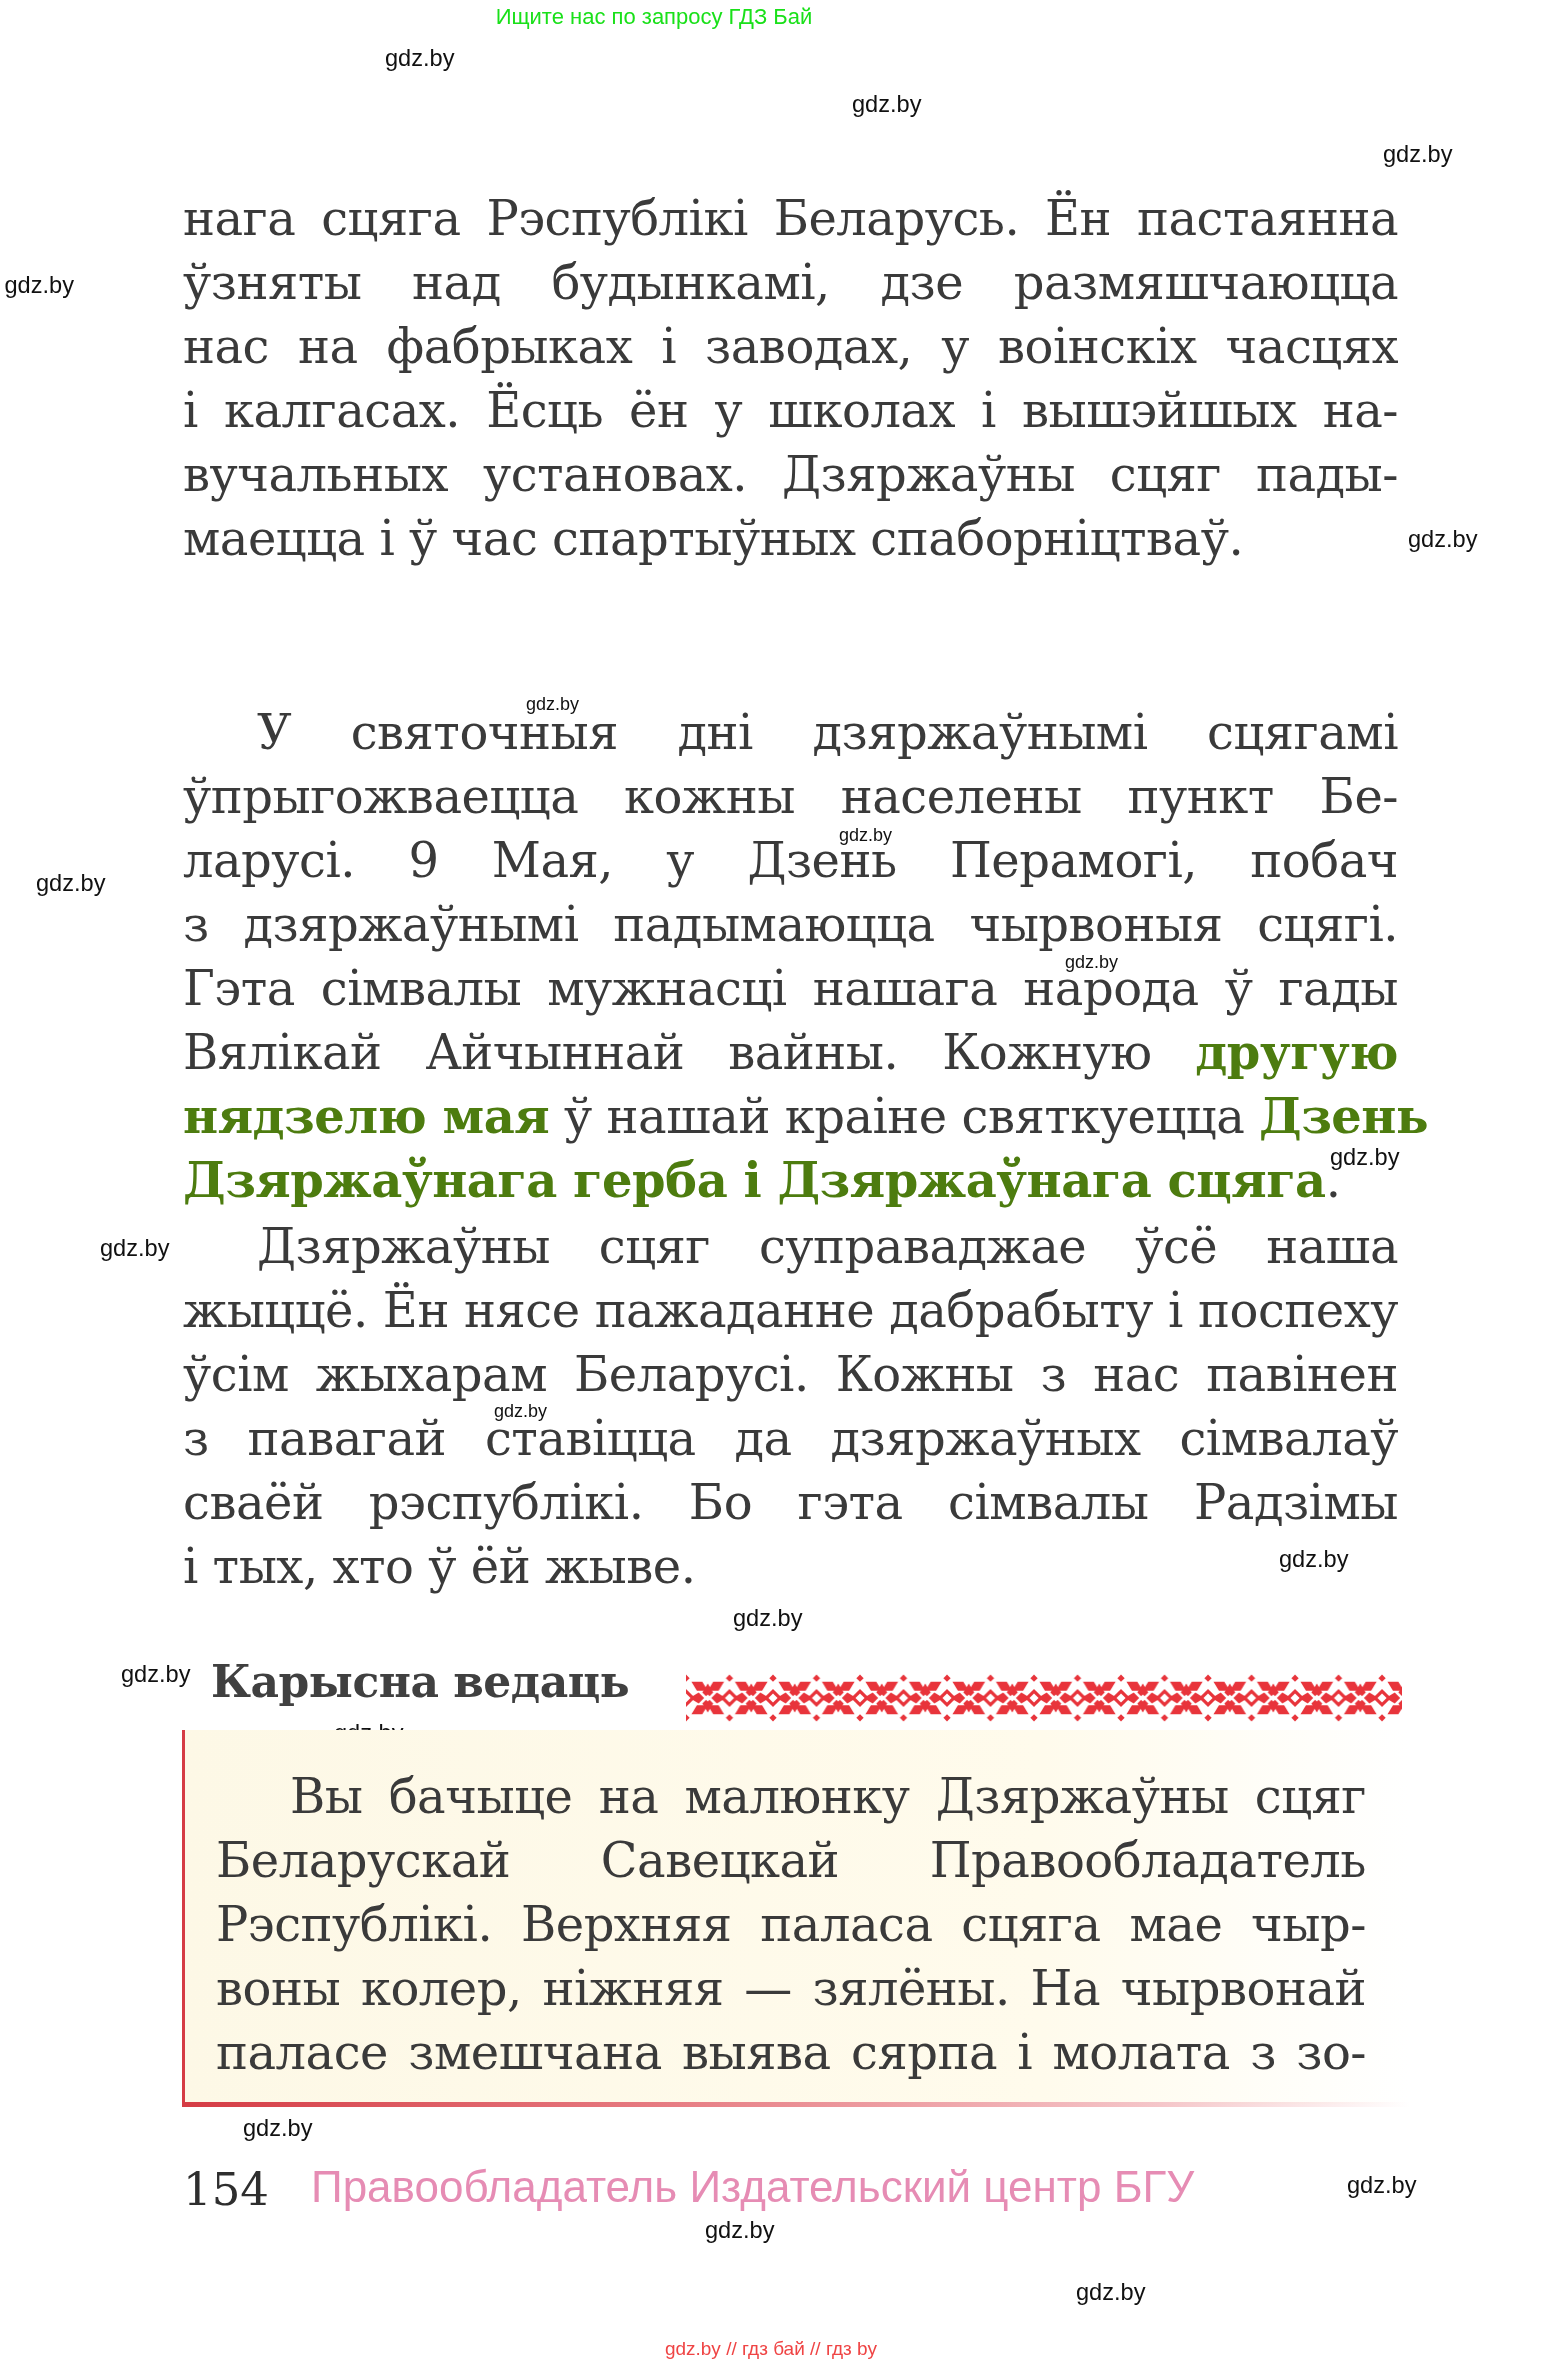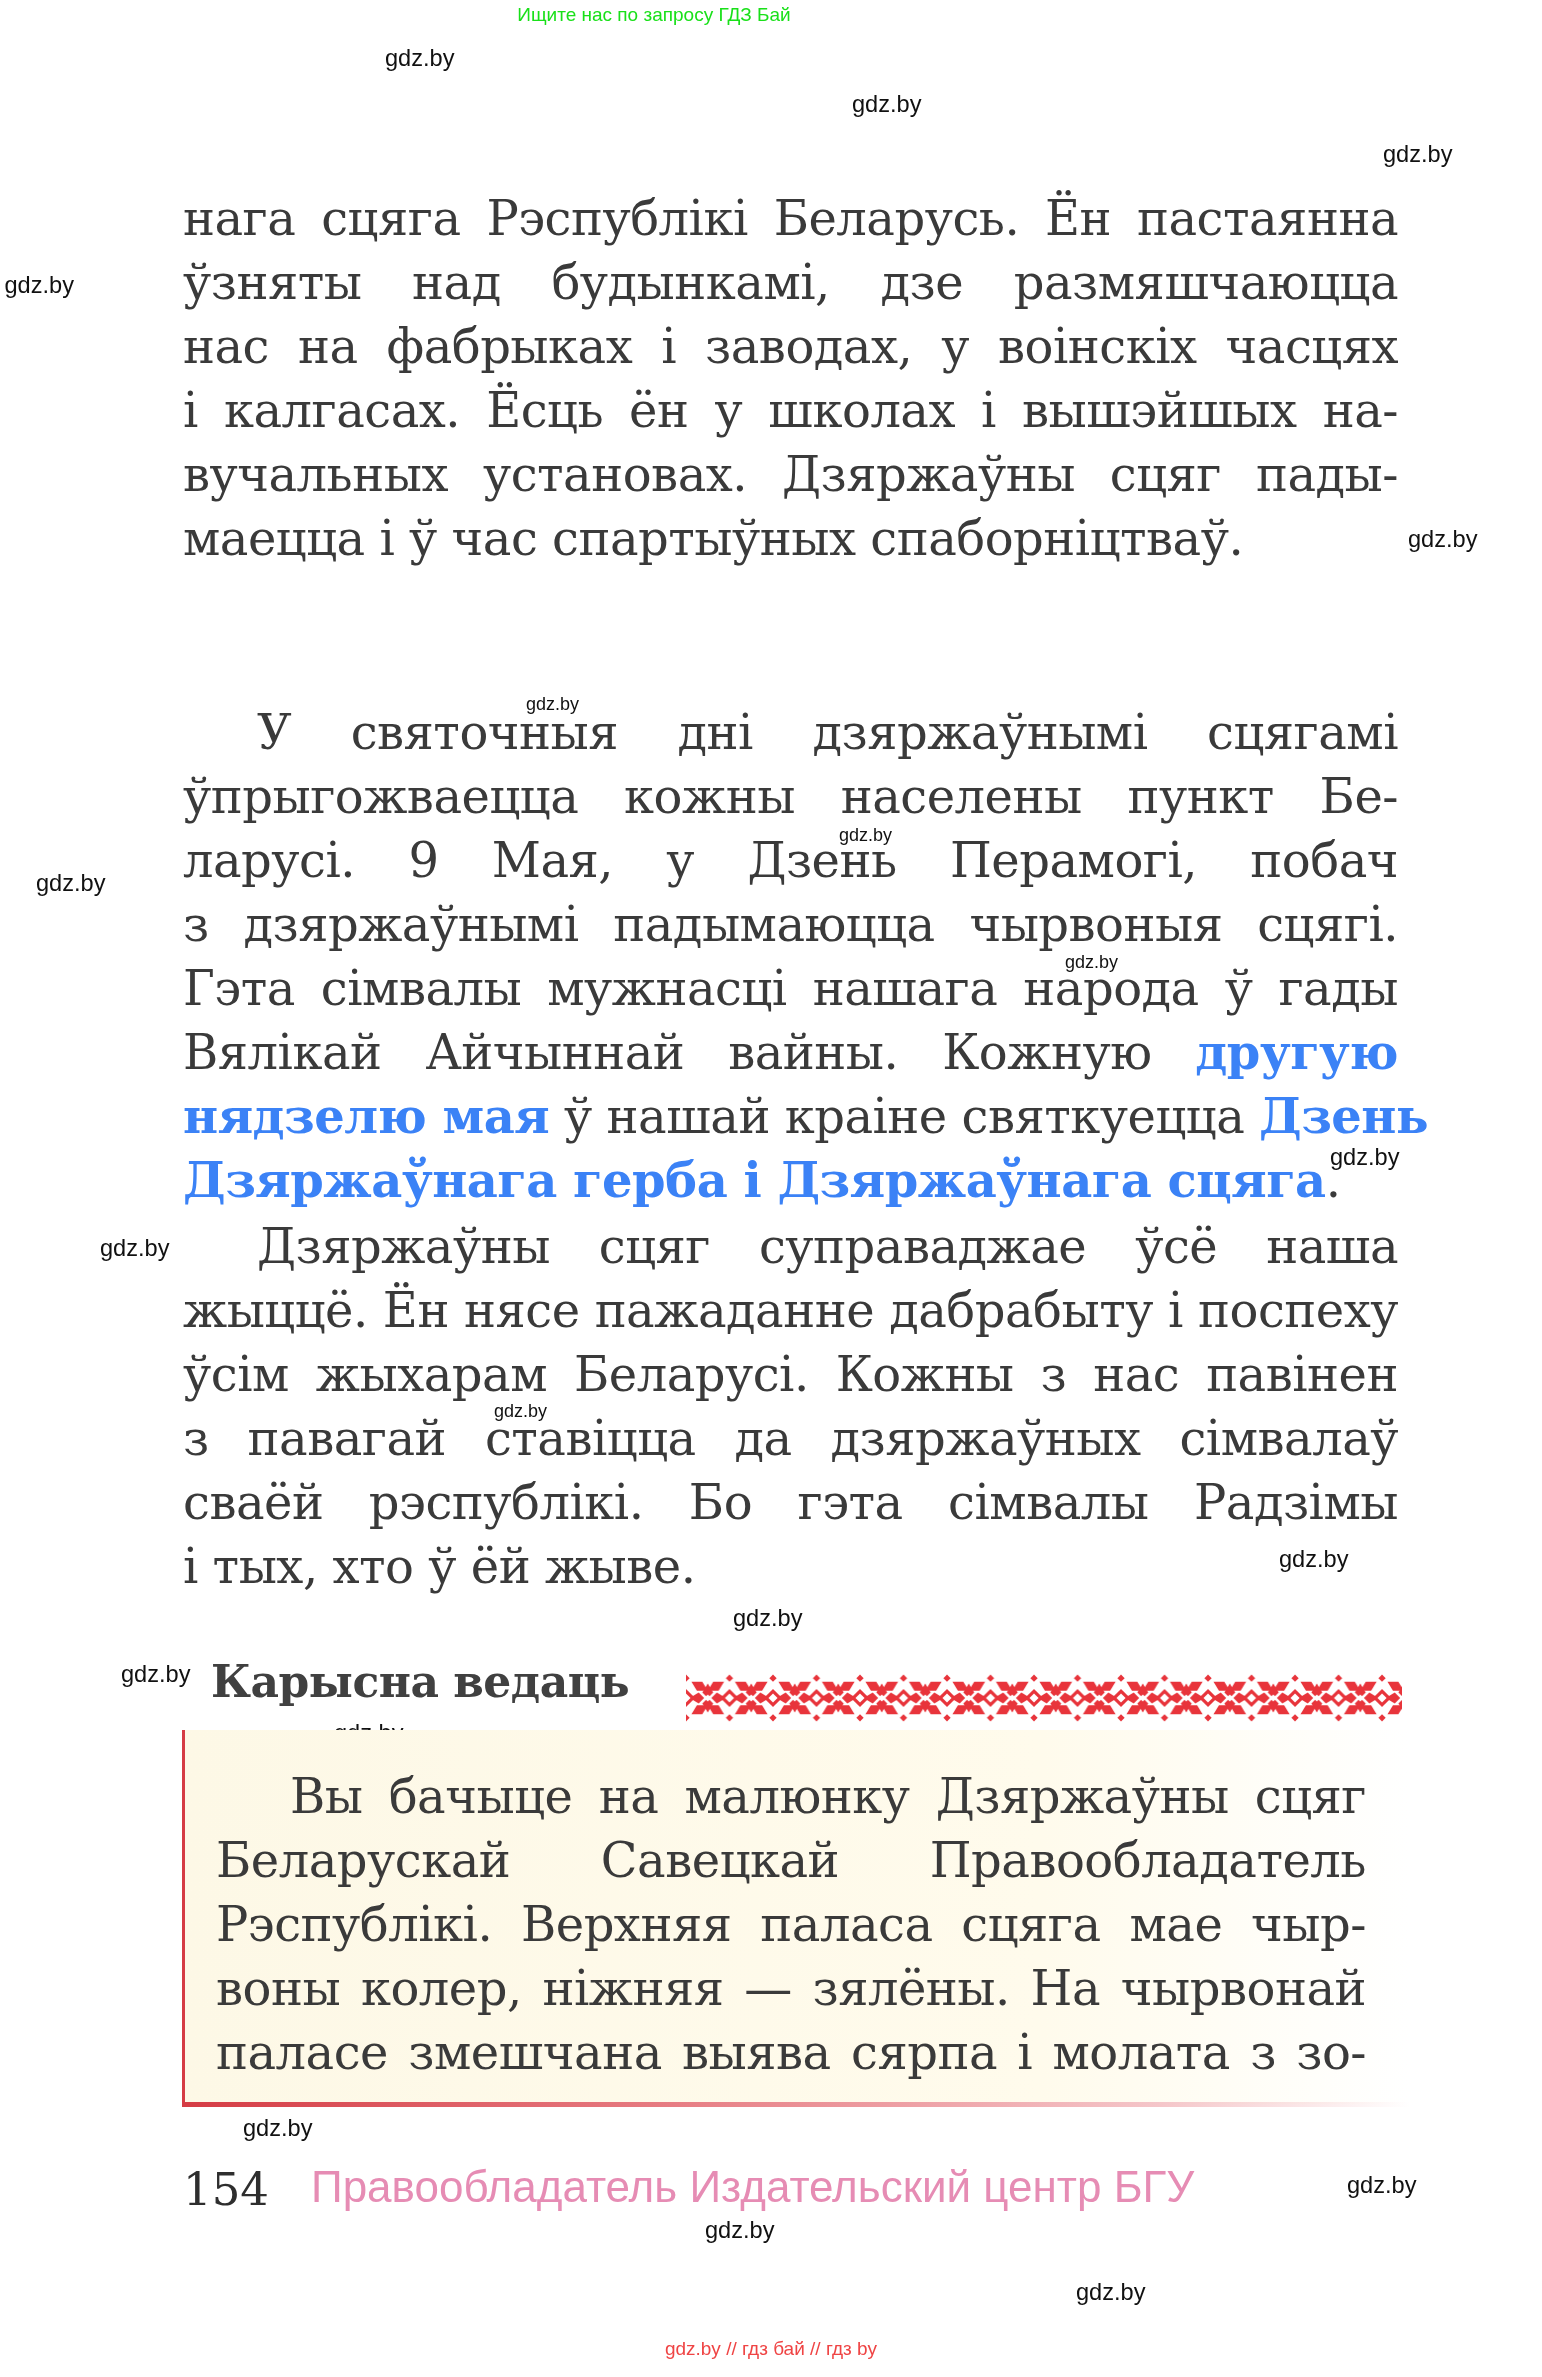--- a/index.html
+++ b/index.html
@@ -1,35 +1,35 @@
 <!DOCTYPE html>
 <html style="font-size:14.5px"><head>
   <meta charset="utf-8">
   <style>
     html, body { margin: 0; padding: 0; background: #ffffff; }
     body { width: 1542px; height: 2377px; position: relative; overflow: hidden; }
     .top-banner {
       position: absolute; left: 0; top: 3.6px; width: 1308px; text-align: center;
-      font-family: "Liberation Sans", sans-serif; font-size: 19px; color: #19e019;
+      font-family: "Liberation Sans", sans-serif; font-size: 22px; color: #19e019;
     }
     .wm {
       position: absolute; font-family: "Liberation Sans", sans-serif;
       font-size: 23.6px; color: #111111; white-space: nowrap;
     }
     .wm.small { font-size: 18px; }
     .body-text {
       position: absolute; left: 183px; width: 1215px;
       font-family: "DejaVu Serif", "Liberation Serif", serif;
       font-size: 48px; line-height: 64px; color: #3a3a3a;
       text-align: justify; letter-spacing: -0.5px;
     }
     .line { display: block; text-align: justify; text-align-last: justify; white-space: nowrap; height: 64px; overflow: visible; }
     .line.last { text-align-last: left; }
     .line.indent { padding-left: 74px; }
-    .line b, .line .bold { font-weight: bold; color: #3b82f6; }
+    .line b, .line .bold { font-weight: bold; color: #4d7c0f; }
     .section-heading {
       position: absolute; left: 211px; top: 1656px;
       font-family: "DejaVu Serif", "Liberation Serif", serif;
       font-size: 44px; font-weight: bold; color: #404040; letter-spacing: -0.5px;
     }
     .ornament {
       position: absolute; left: 686px; top: 1671px; width: 716px; height: 54px;
     }
     .info-box {
       position: absolute; left: 182px; top: 1730px; width: 1224px; height: 374px;

